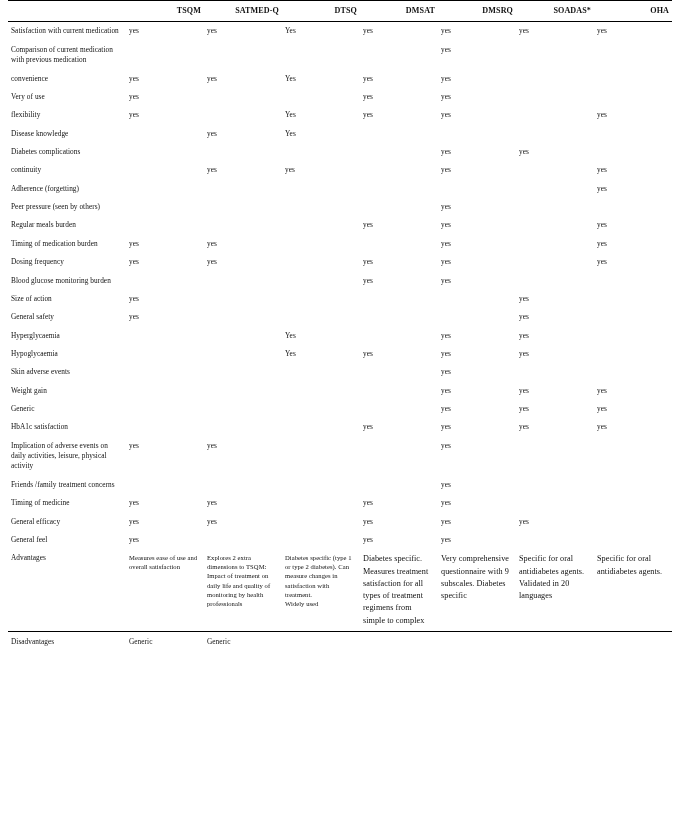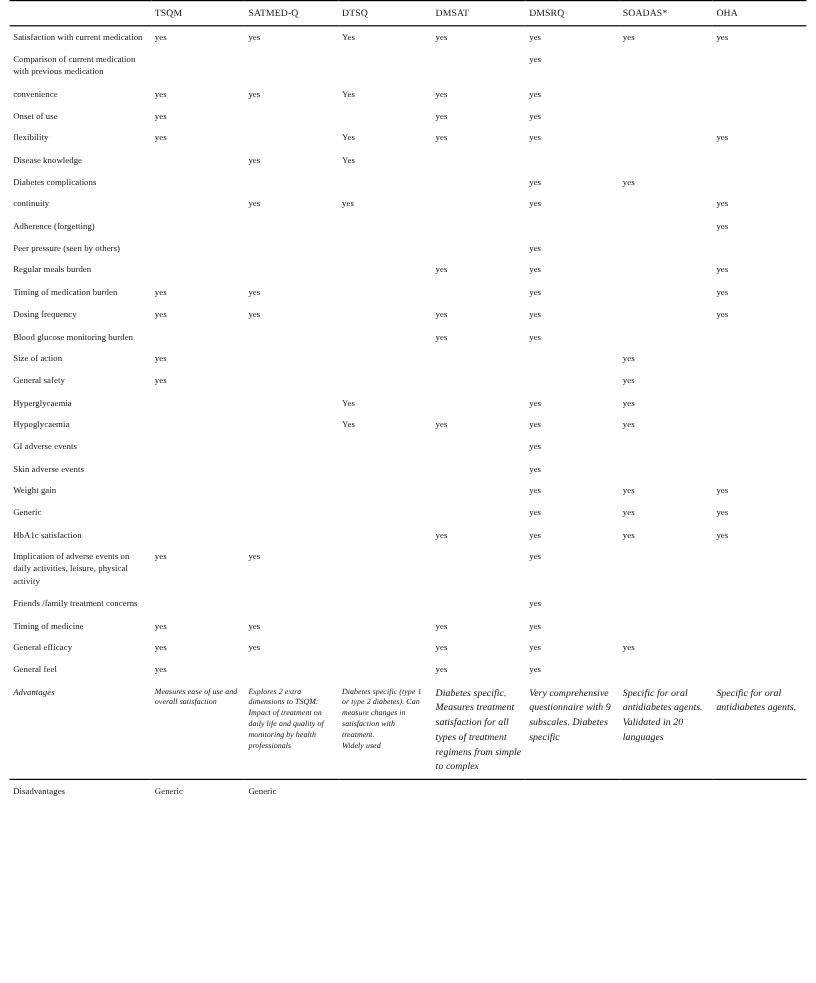--- a/index.html
+++ b/index.html
@@ -22,22 +22,22 @@
     padding: 0 8px;
   }
   table.matrix {
     width: 664px;
     border-collapse: collapse;
     table-layout: fixed;
     font-size: 7.2px;
     line-height: 1.42;
   }
   table.matrix thead th {
-    font-weight: normal;
-    text-align: left;
+    font-weight: bold;
+    text-align: right;
     vertical-align: bottom;
     font-size: 8.1px;
     padding: 4px 3px 5px 3px;
     border-top: 1.4px solid #000;
     border-bottom: 0.9px solid #000;
     letter-spacing: 0.1px;
   }
   table.matrix tbody td {
     vertical-align: top;
     padding: 4px 3px 4px 3px;
@@ -53,21 +53,20 @@
   .col-val { width: 78px; }
   td.label {
     padding-right: 6px;
   }
   td.val {
     white-space: pre-line;
   }
   tr.adv td {
     font-size: 7.3px;
     line-height: 1.45;
-    font-style: italic;
   }
   tr.adv td.val {
     font-size: 8.2px;
     line-height: 1.5;
   }
   tr.adv td.val.small {
     font-size: 6.6px;
     line-height: 1.38;
   }
   tr.adv td.label {
@@ -126,21 +125,21 @@
           <td class="label">convenience</td>
           <td class="val">yes</td>
           <td class="val">yes</td>
           <td class="val">Yes</td>
           <td class="val">yes</td>
           <td class="val">yes</td>
           <td class="val"></td>
           <td class="val"></td>
         </tr>
         <tr>
-          <td class="label">Onset of use</td>
+          <td class="label">Very of use</td>
           <td class="val">yes</td>
           <td class="val"></td>
           <td class="val"></td>
           <td class="val">yes</td>
           <td class="val">yes</td>
           <td class="val"></td>
           <td class="val"></td>
         </tr>
         <tr>
           <td class="label">flexibility</td>
@@ -273,30 +272,20 @@
           <td class="val"></td>
         </tr>
         <tr>
           <td class="label">Hypoglycaemia</td>
           <td class="val"></td>
           <td class="val"></td>
           <td class="val">Yes</td>
           <td class="val">yes</td>
           <td class="val">yes</td>
           <td class="val">yes</td>
-          <td class="val"></td>
-        </tr>
-        <tr>
-          <td class="label">GI adverse events</td>
-          <td class="val"></td>
-          <td class="val"></td>
-          <td class="val"></td>
-          <td class="val"></td>
-          <td class="val">yes</td>
-          <td class="val"></td>
           <td class="val"></td>
         </tr>
         <tr>
           <td class="label">Skin adverse events</td>
           <td class="val"></td>
           <td class="val"></td>
           <td class="val"></td>
           <td class="val"></td>
           <td class="val">yes</td>
           <td class="val"></td>

